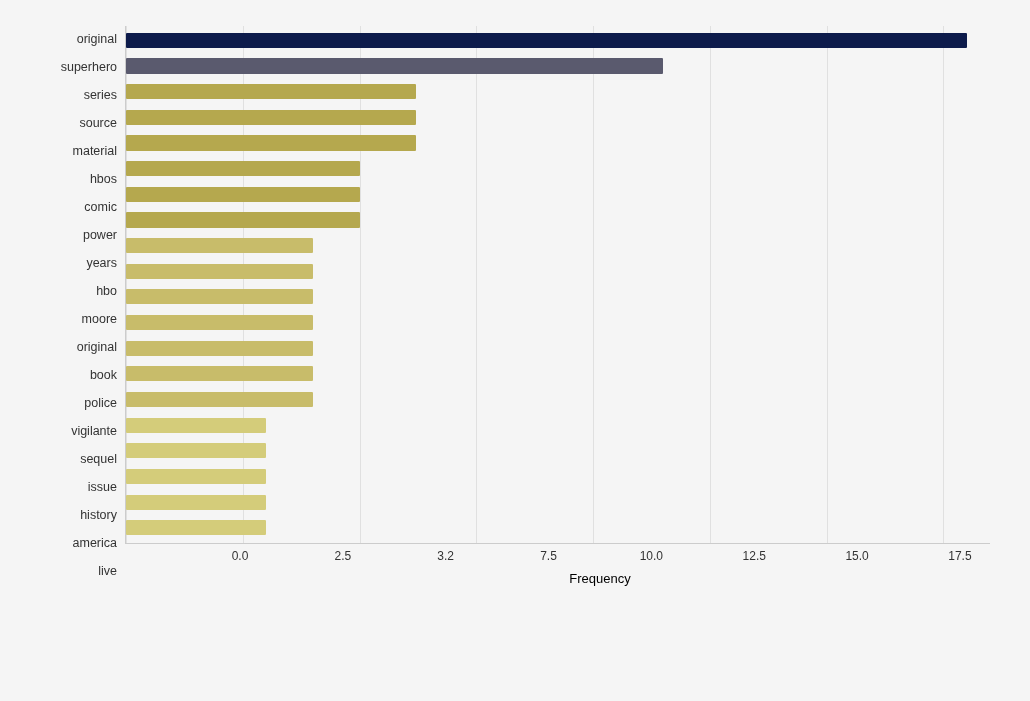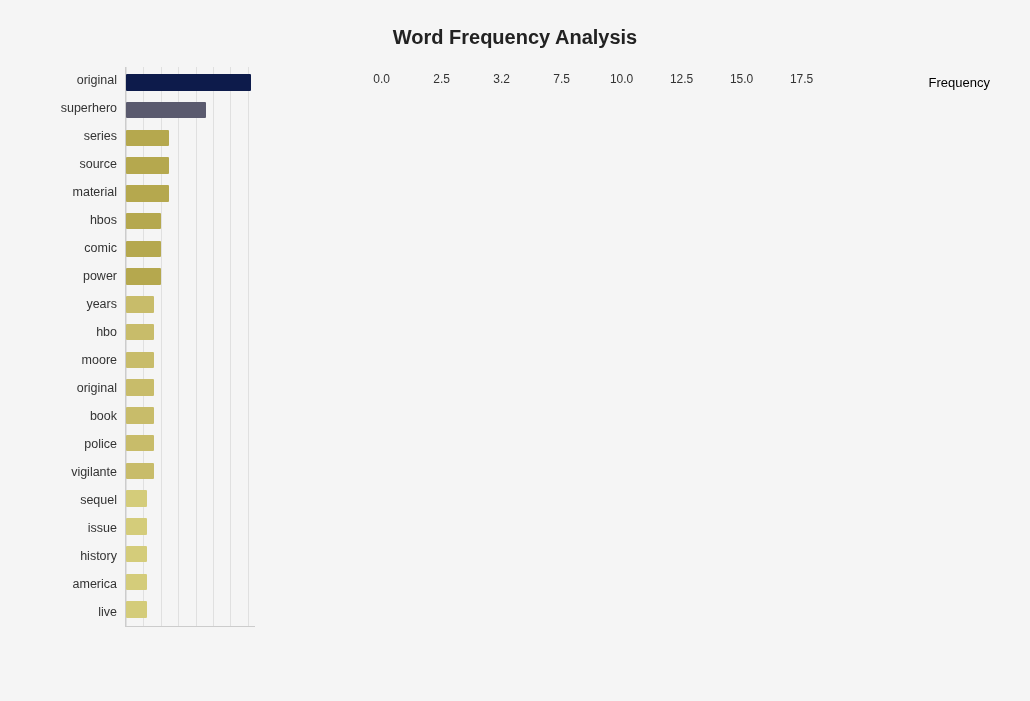--- a/index.html
+++ b/index.html
@@ -99,21 +99,20 @@
       font-size: 13px;
       color: #000000;
       margin-top: 8px;
       margin-left: 85px;
     }
   </style>
 </head>
 <body>
 
 <div class="chart-container">
-  <div class="chart-title">Word Frequency Analysis</div>
   <div class="chart-area">
     <div class="y-labels" id="y-labels-container">
         <div class="y-label">original</div>
         <div class="y-label">superhero</div>
         <div class="y-label">series</div>
         <div class="y-label">source</div>
         <div class="y-label">material</div>
         <div class="y-label">hbos</div>
         <div class="y-label">comic</div>
         <div class="y-label">power</div>
@@ -123,21 +122,21 @@
         <div class="y-label">original</div>
         <div class="y-label">book</div>
         <div class="y-label">police</div>
         <div class="y-label">vigilante</div>
         <div class="y-label">sequel</div>
         <div class="y-label">issue</div>
         <div class="y-label">history</div>
         <div class="y-label">america</div>
         <div class="y-label">live</div>
       </div>
-    <div style="flex:1; display:flex; gap:12px;">
+    <div style="flex:1; display:flex; flex-direction:column;">
       <div class="plot-area" id="plot-area">
         <div class="grid-lines" id="grid-lines">
             <div class="grid-line" style="left: 0%;"></div>
             <div class="grid-line" style="left: 13.5135%;"></div>
             <div class="grid-line" style="left: 27.027%;"></div>
             <div class="grid-line" style="left: 40.5405%;"></div>
             <div class="grid-line" style="left: 54.0541%;"></div>
             <div class="grid-line" style="left: 67.5676%;"></div>
             <div class="grid-line" style="left: 81.0811%;"></div>
             <div class="grid-line" style="left: 94.5946%;"></div>

